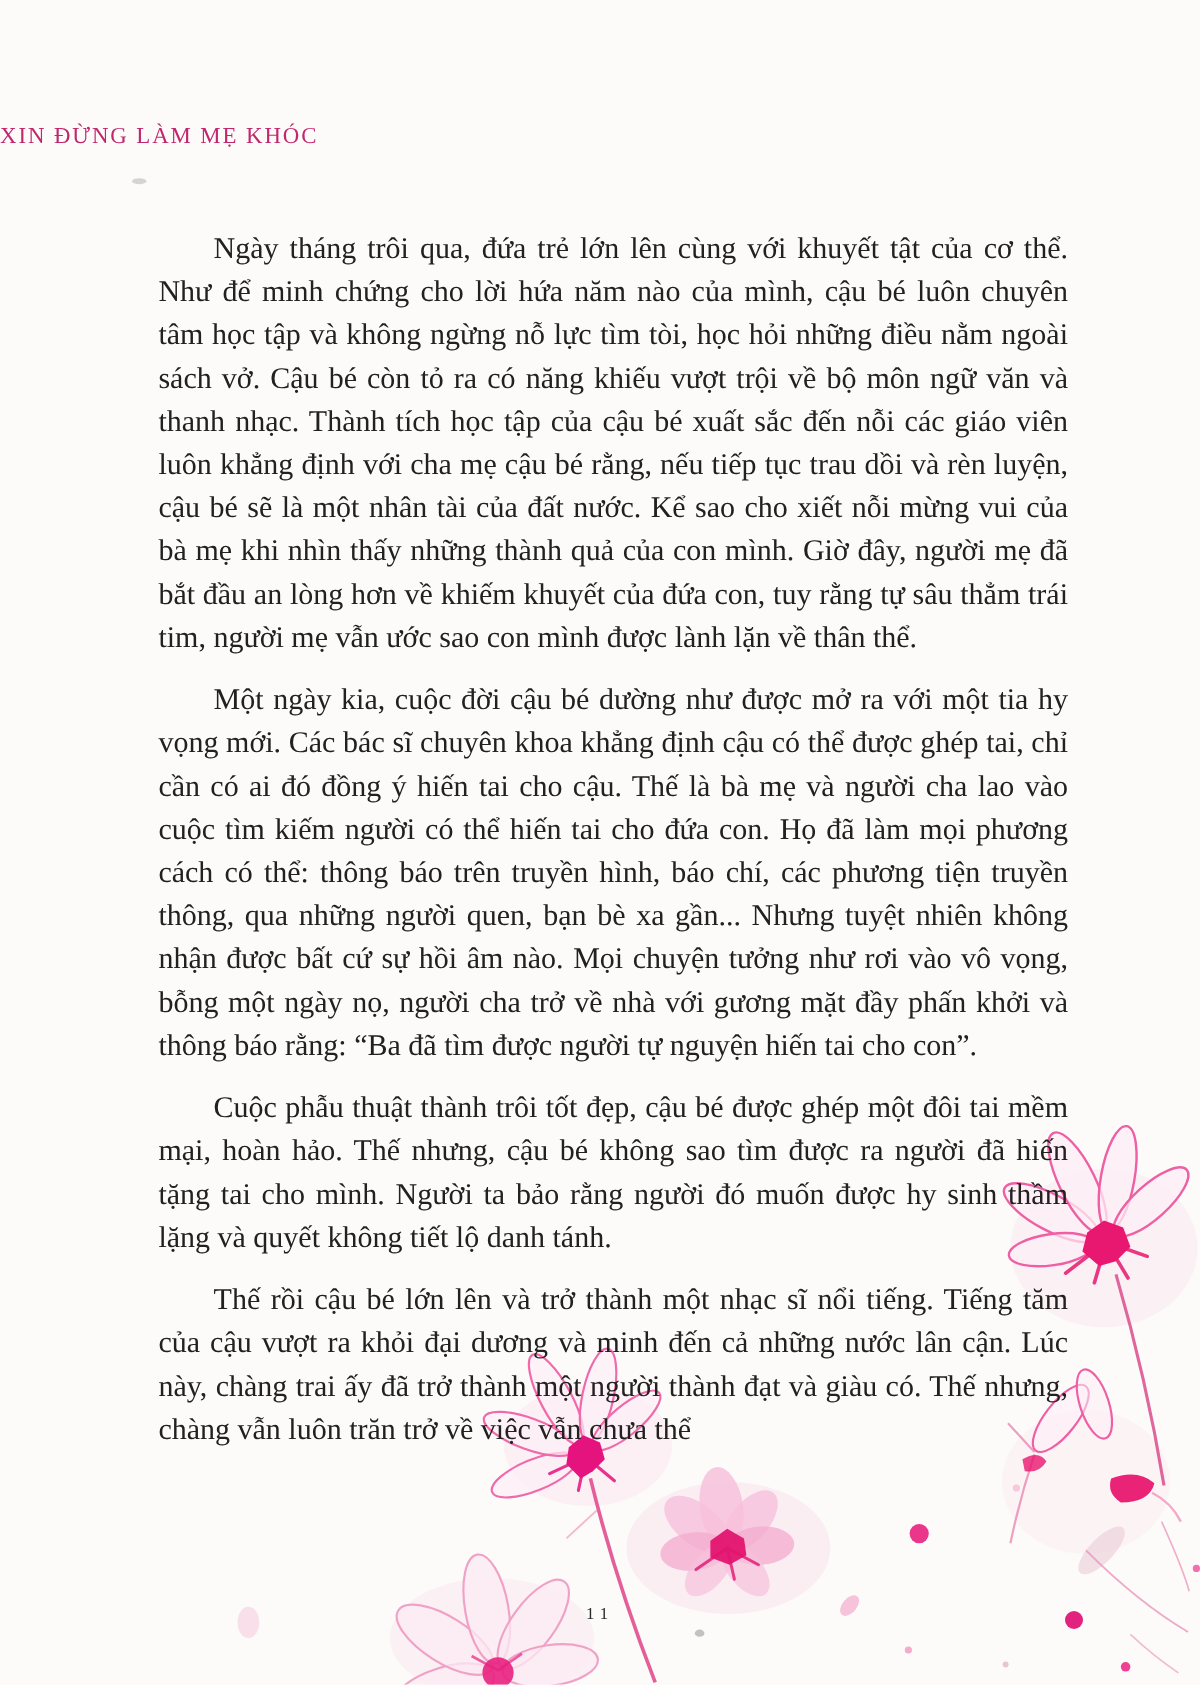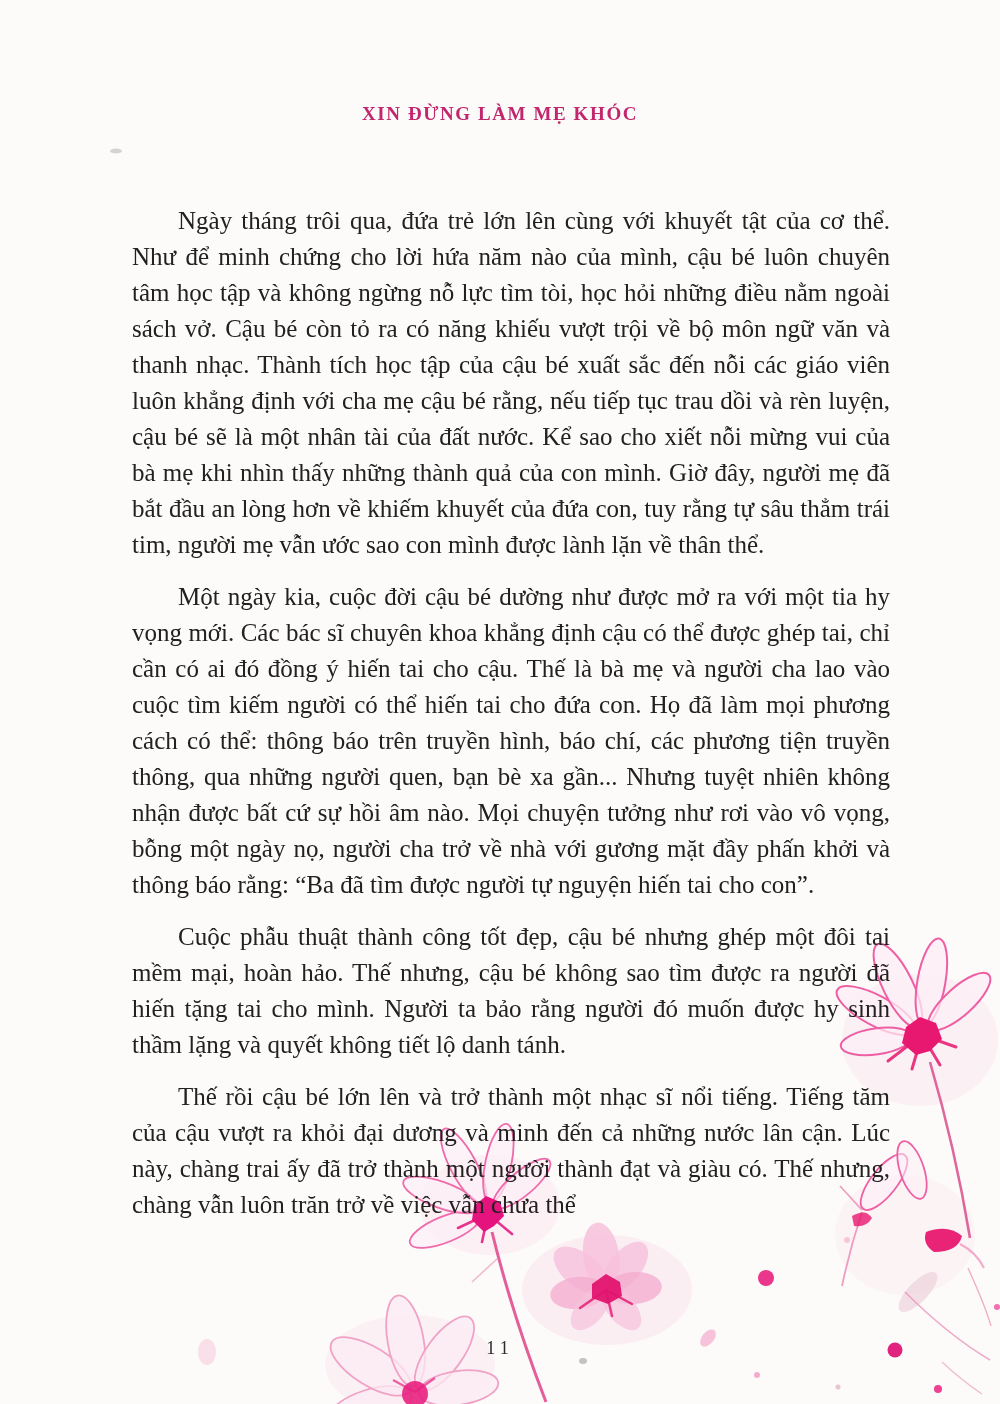--- a/index.html
+++ b/index.html
@@ -18,47 +18,46 @@
     position: absolute;
     left: 0; top: 0;
     width: 1000px; height: 1404px;
     z-index: 0;
     pointer-events: none;
   }
   .running-head {
     position: absolute;
     top: 103px; left: 0; right: 0;
     z-index: 2;
-    text-align: center;
+    text-align: left;
     font-size: 19px;
-    font-weight: 700;
+    font-weight: 400;
     letter-spacing: 1.6px;
     color: #c2276d;
   }
   .body-text {
     position: absolute;
     left: 132px; top: 190px;
     width: 758px;
     z-index: 1;
     color: #232020;
     font-size: 25px;
     line-height: 36px;
     text-align: justify;
-    margin-top: 13px;
   }
   .body-text p {
     margin: 0 0 16px 0;
     text-indent: 46px;
   }
   .page-number {
     position: absolute;
     top: 1338px; left: 0; right: 0;
     z-index: 1;
     text-align: center;
-    font-size: 18px;
+    font-size: 14px;
     letter-spacing: 5px;
     color: #2b2a2a;
   }
 </style>
 </head>
 <body>
 
 <div class="page">
 
   <svg class="decor" viewBox="0 0 1000 1404" aria-hidden="true">
@@ -140,19 +139,19 @@
     <ellipse cx="583" cy="1361" rx="4" ry="3" fill="#8a8a8a" opacity="0.5"></ellipse>
     <ellipse cx="116" cy="151" rx="6" ry="2.5" fill="#9a9a9a" opacity="0.4"></ellipse>
     <circle cx="847" cy="1240" r="3" fill="#f29bc6" opacity="0.5"></circle>
   </svg>
 
   <div class="running-head">XIN ĐỪNG LÀM MẸ KHÓC</div>
 
   <div class="body-text">
     <p>Ngày tháng trôi qua, đứa trẻ lớn lên cùng với khuyết tật của cơ thể. Như để minh chứng cho lời hứa năm nào của mình, cậu bé luôn chuyên tâm học tập và không ngừng nỗ lực tìm tòi, học hỏi những điều nằm ngoài sách vở. Cậu bé còn tỏ ra có năng khiếu vượt trội về bộ môn ngữ văn và thanh nhạc. Thành tích học tập của cậu bé xuất sắc đến nỗi các giáo viên luôn khẳng định với cha mẹ cậu bé rằng, nếu tiếp tục trau dồi và rèn luyện, cậu bé sẽ là một nhân tài của đất nước. Kể sao cho xiết nỗi mừng vui của bà mẹ khi nhìn thấy những thành quả của con mình. Giờ đây, người mẹ đã bắt đầu an lòng hơn về khiếm khuyết của đứa con, tuy rằng tự sâu thẳm trái tim, người mẹ vẫn ước sao con mình được lành lặn về thân thể.</p>
     <p>Một ngày kia, cuộc đời cậu bé dường như được mở ra với một tia hy vọng mới. Các bác sĩ chuyên khoa khẳng định cậu có thể được ghép tai, chỉ cần có ai đó đồng ý hiến tai cho cậu. Thế là bà mẹ và người cha lao vào cuộc tìm kiếm người có thể hiến tai cho đứa con. Họ đã làm mọi phương cách có thể: thông báo trên truyền hình, báo chí, các phương tiện truyền thông, qua những người quen, bạn bè xa gần... Nhưng tuyệt nhiên không nhận được bất cứ sự hồi âm nào. Mọi chuyện tưởng như rơi vào vô vọng, bỗng một ngày nọ, người cha trở về nhà với gương mặt đầy phấn khởi và thông báo rằng: “Ba đã tìm được người tự nguyện hiến tai cho con”.</p>
-    <p>Cuộc phẫu thuật thành công tốt đẹp, cậu bé nhưng ghép một đôi tai mềm mại, hoàn hảo. Thế nhưng, cậu bé không sao tìm được ra người đã hiến tặng tai cho mình. Người ta bảo rằng người đó muốn được hy sinh thầm lặng và quyết không tiết lộ danh tánh.</p>
+    <p>Cuộc phẫu thuật thành trôi tốt đẹp, cậu bé được ghép một đôi tai mềm mại, hoàn hảo. Thế nhưng, cậu bé không sao tìm được ra người đã hiến tặng tai cho mình. Người ta bảo rằng người đó muốn được hy sinh thầm lặng và quyết không tiết lộ danh tánh.</p>
     <p>Thế rồi cậu bé lớn lên và trở thành một nhạc sĩ nổi tiếng. Tiếng tăm của cậu vượt ra khỏi đại dương và minh đến cả những nước lân cận. Lúc này, chàng trai ấy đã trở thành một người thành đạt và giàu có. Thế nhưng, chàng vẫn luôn trăn trở về việc vẫn chưa thể</p>
   </div>
 
   <div class="page-number">11</div>
 
 </div>
 
 </body></html>

